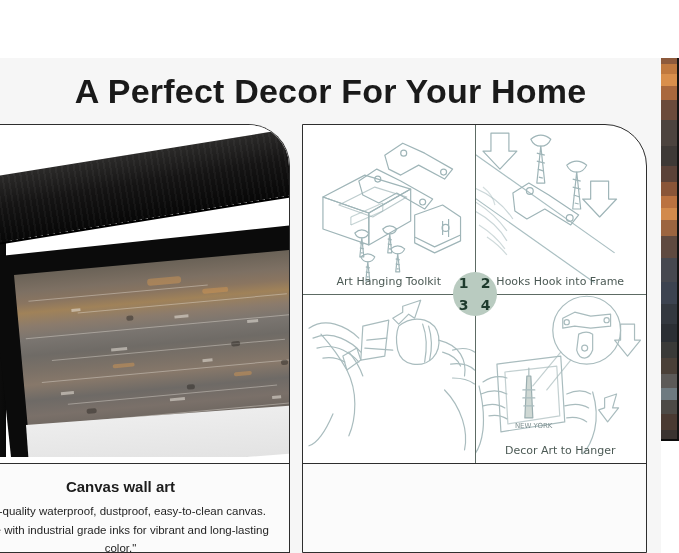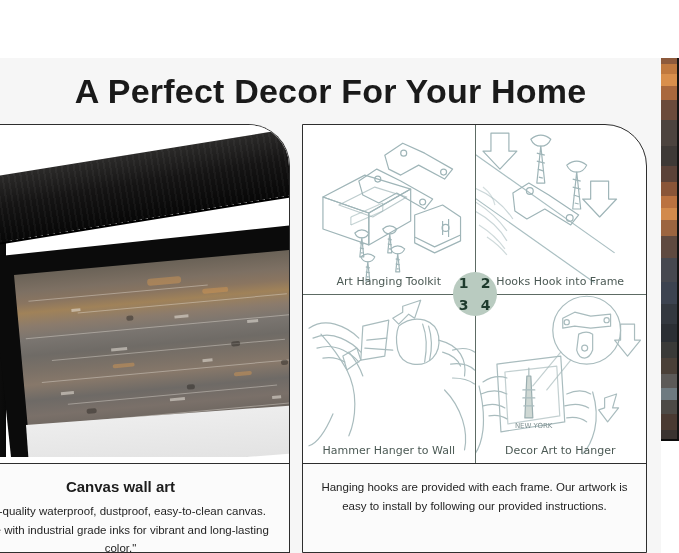--- a/index.html
+++ b/index.html
@@ -410,21 +410,20 @@
 
           <path d="M136 46 q16 4 22 14 q6 10 4 22"></path>
           <path d="M140 58 q14 4 18 14"></path>
 
           <path d="M150 56 q14 -4 22 2"></path>
           <path d="M148 70 q16 -2 24 6"></path>
           <path d="M150 84 q14 0 22 6"></path>
           <path d="M142 96 q12 12 18 30 q5 16 2 30"></path>
         </g>
       </svg>
-      <div class="panel-label">Hammer Hanger to Wall</div>
     </div>
 
     <div class="panel" id="panel-4">
       <svg viewBox="0 0 172 169">
         <g fill="none" stroke="#a9bcbe" stroke-width="1.2" stroke-linejoin="round" stroke-linecap="round">
 
           <circle cx="112" cy="36" r="34"></circle>
           <path d="M86 58 L58 92" opacity=".7"></path>
           <path d="M96 66 L72 96" opacity=".7"></path>
 
@@ -468,15 +467,14 @@
 
     <div id="badge">
       <span>1</span>
       <span>2</span>
       <span>3</span>
       <span>4</span>
     </div>
   </div>
 
   <div class="caption" id="caption-right">
-    <div class="cap-body">Hanging hooks are provided with each frame. Our artwork is easy to install by following our provided instructions.</div>
   </div>
 </div>
 
 </body></html>

